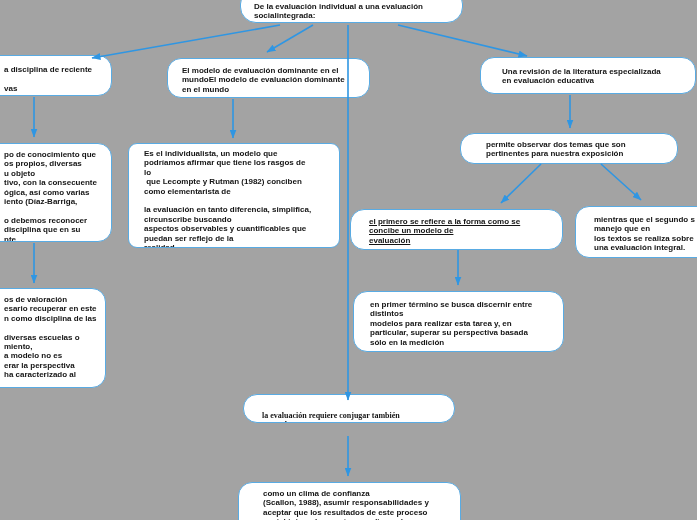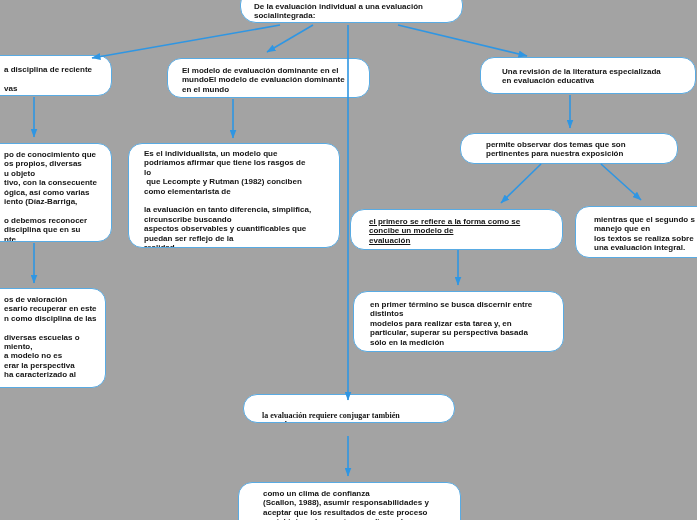--- a/index.html
+++ b/index.html
@@ -42,21 +42,21 @@
 os propios, diversas
 u objeto
 tivo, con la consecuente
 ógica, así como varias
 iento (Díaz-Barriga,
 
 o debemos reconocer
 disciplina que en su
 nte</div>
 
-  <div class="node" style="left:128px;top:143px;width:212px;height:105px;padding:5px 6px 2px 15px;">Es el individualista, un modelo que
+  <div class="node" style="left:128px;top:143px;width:212px;height:105px;padding:5px 6px 2px 15px;border-radius:9px;">Es el individualista, un modelo que
 podríamos afirmar que tiene los rasgos de
 lo
 &nbsp;que Lecompte y Rutman (1982) conciben
 como elementarista de
 
 la evaluación en tanto diferencia, simplifica,
 circunscribe buscando
 aspectos observables y cuantificables que
 puedan ser reflejo de la
 realidad</div>

